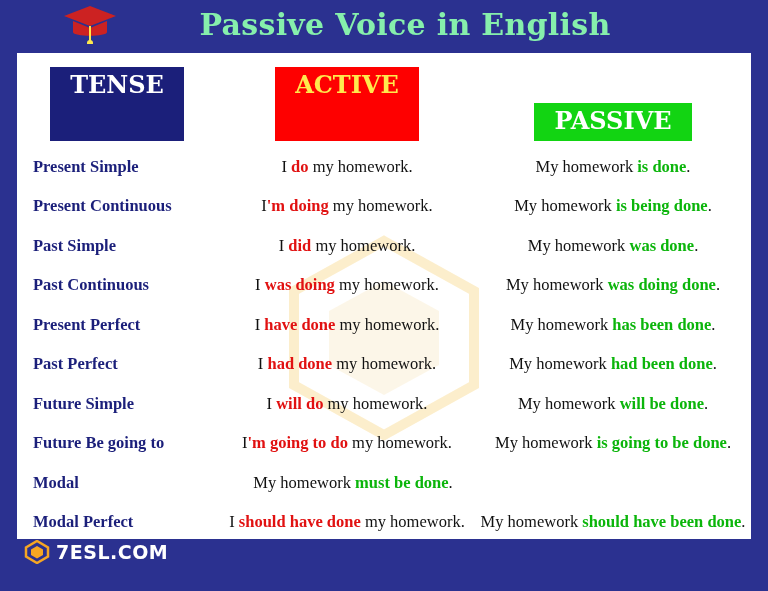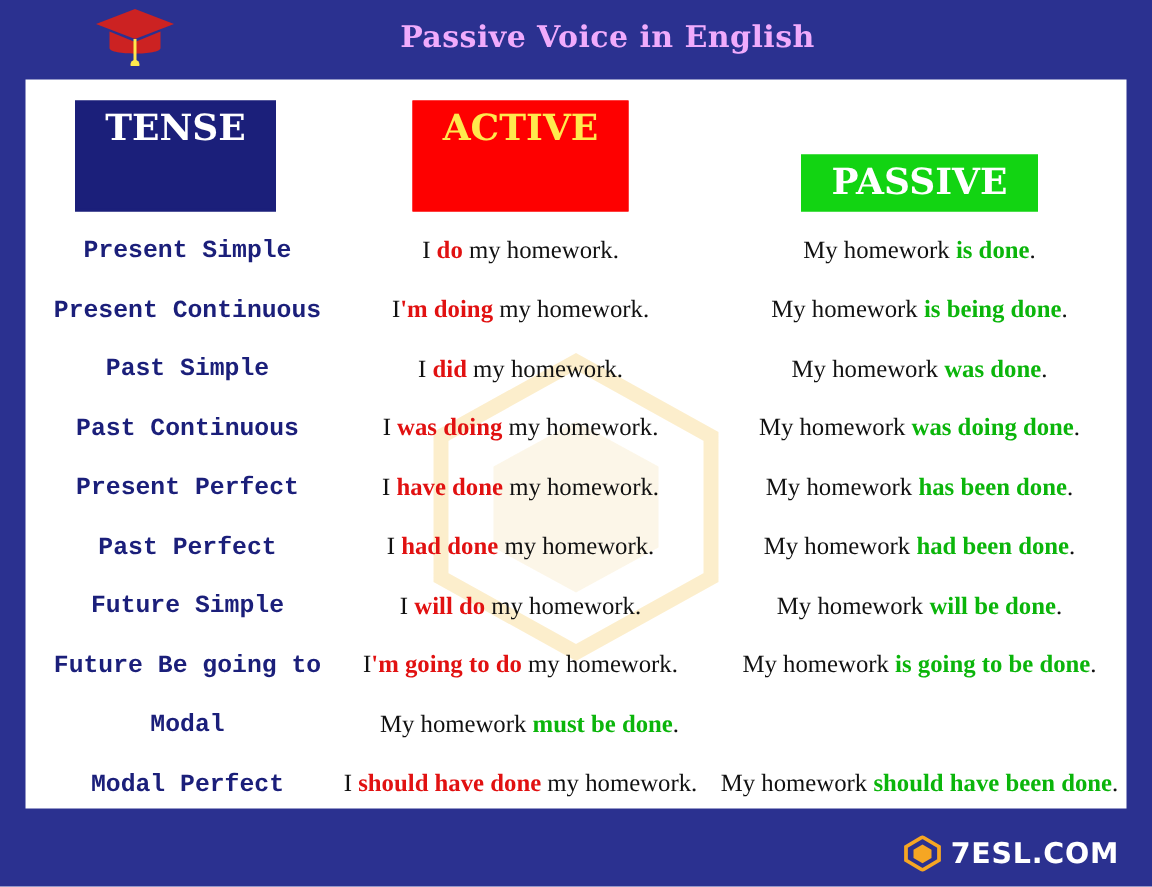--- a/index.html
+++ b/index.html
@@ -21,22 +21,22 @@
   }
   .cap-icon{
     position:absolute;
     left:60px;
     top:2px;
     width:60px;height:42px;
   }
   .title{
     font-family:"DejaVu Serif", serif;
     font-weight:bold;
-    font-size:20px;
-    color:#f0abfc;
+    font-size:30px;
+    color:#86efac;
     letter-spacing:.3px;
     text-align:center;
     width:100%;
     padding-left:42px;
     box-sizing:border-box;
   }
 
   
   .card{
     position:absolute;
@@ -85,26 +85,25 @@
   .rows{position:relative;}
   .row{
     display:flex;
     align-items:center;
     height:39.5px;
   }
   .c-tense{
     width:200px;
     padding-left:16px;
     box-sizing:border-box;
-    font-family:Liberation Mono, monospace;
+    font-family:Liberation Serif, serif;
     font-weight:bold;
     font-size:16.5px;
     color:#1b1f7a;
     white-space:nowrap;
-    text-align:center;
   }
   .c-active{
     width:260px;
     text-align:center;
     font-family:"Liberation Serif", serif;
     font-size:16.5px;
     color:#111111;
     white-space:nowrap;
   }
   .c-passive{
@@ -114,26 +113,26 @@
     font-size:16.5px;
     color:#111111;
     white-space:nowrap;
   }
   .hl-red{color:#e11111;font-weight:bold;}
   .hl-green{color:#0bb50b;font-weight:bold;}
 
   
   .footer{
     position:absolute;
-    left:0;right:0;bottom:0;
+    left:0;right:0;bottom:17px;
     height:45px;
     display:flex;
     align-items:center;
-    justify-content:flex-end;
     padding-right:22px;
+    padding-left:24px;
   }
   .logo{
     display:flex;
     align-items:center;
     gap:6px;
   }
   .logo-mark{width:26px;height:24px;}
   .logo-text{
     font-family:"DejaVu Sans", sans-serif;
     font-weight:bold;

